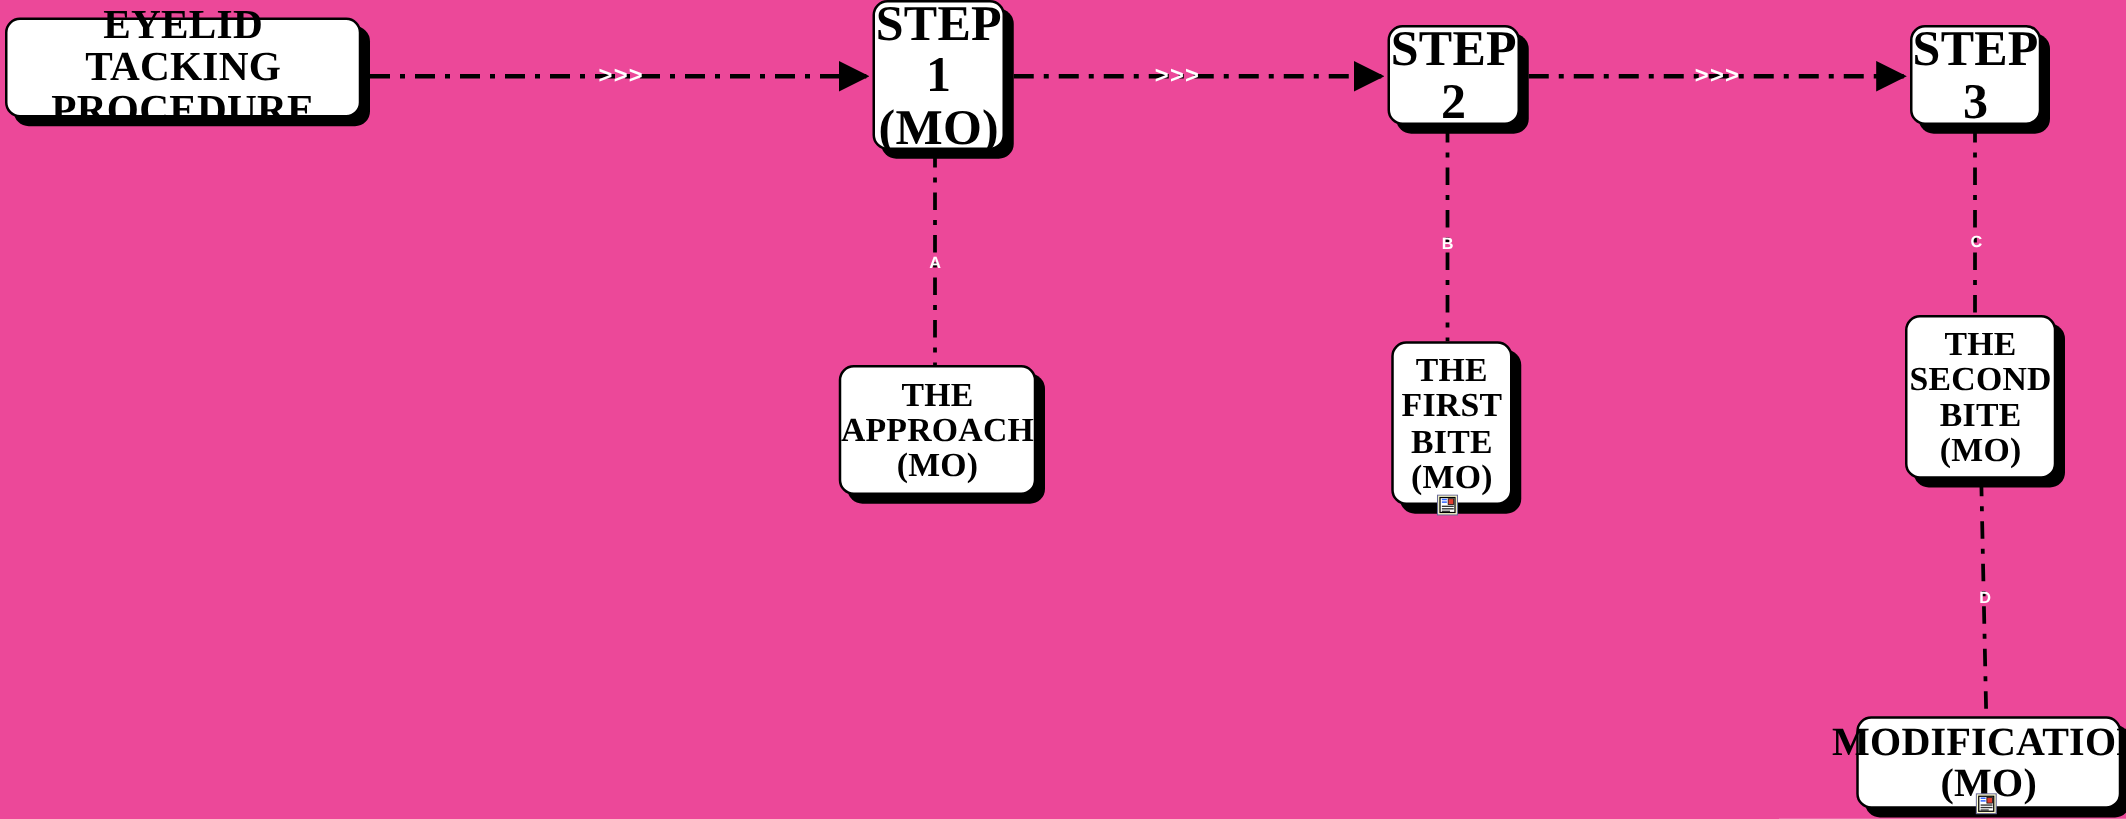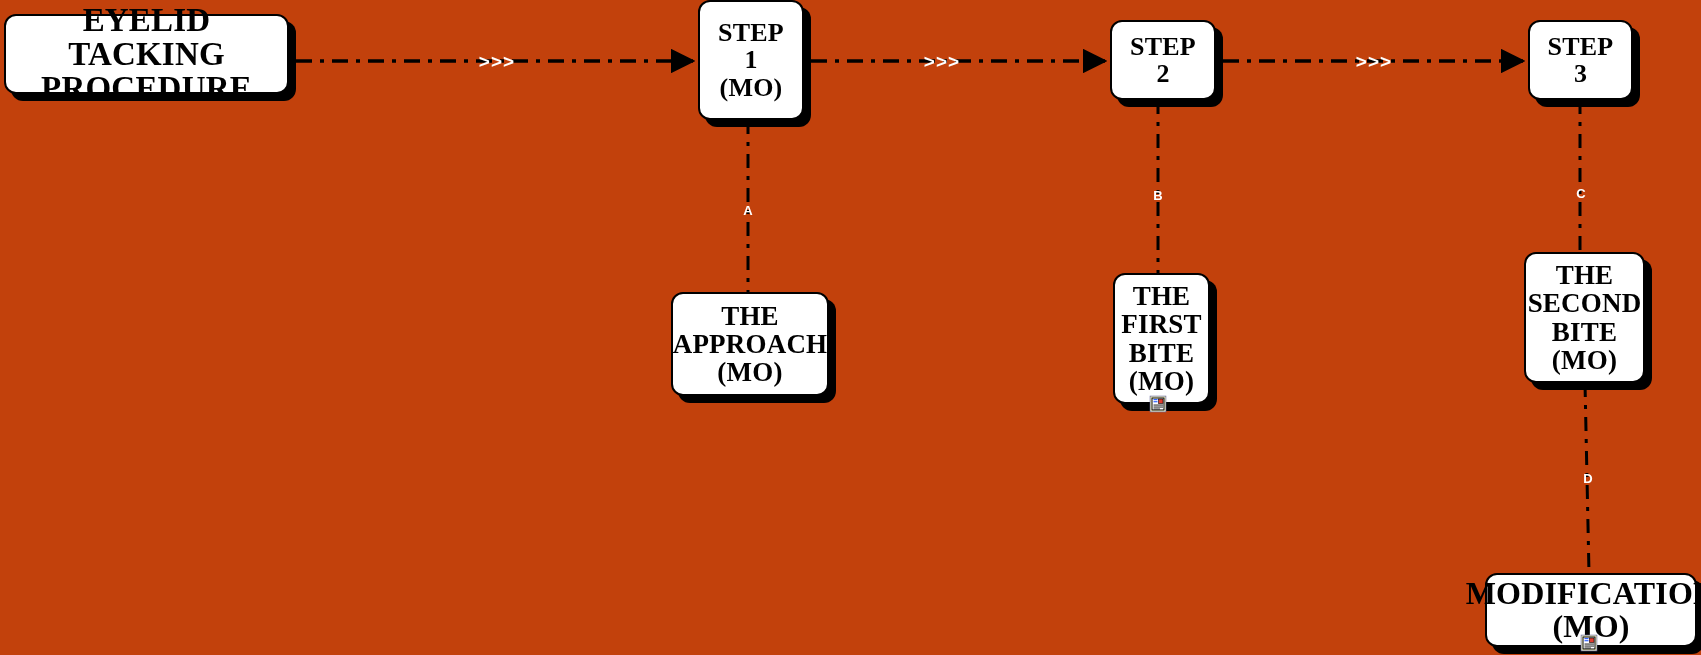--- a/index.html
+++ b/index.html
@@ -11,21 +11,21 @@
     width: 1701px;
     height: 655px;
     overflow: hidden;
     font-family: "Liberation Serif", "DejaVu Serif", serif;
   }
 
   #canvas {
     position: relative;
     width: 1701px;
     height: 655px;
-    background: #c2410c;
+    background: #ec4899;
     overflow: hidden;
   }
 
   
   #edge-layer {
     position: absolute;
     left: 0;
     top: 0;
     width: 1701px;
     height: 655px;
@@ -53,21 +53,21 @@
     letter-spacing: 0.2px;
     padding: 2px 6px;
   }
   .node .node-label {
     display: block;
     white-space: pre-line;
   }
 
   
   .node.title-node   { font-size: 33px; }
-  .node.step-node    { font-size: 26px; text-align: center; }
+  .node.step-node    { font-size: 40px; text-align: center; }
   .node.detail-node  { font-size: 27px; }
   .node.wide-node    { font-size: 32px; }
 
   
   .edge-label {
     position: absolute;
     z-index: 4;
     color: #FFFFFF;
     font-family: "Liberation Sans", "DejaVu Sans", sans-serif;
     font-weight: bold;

